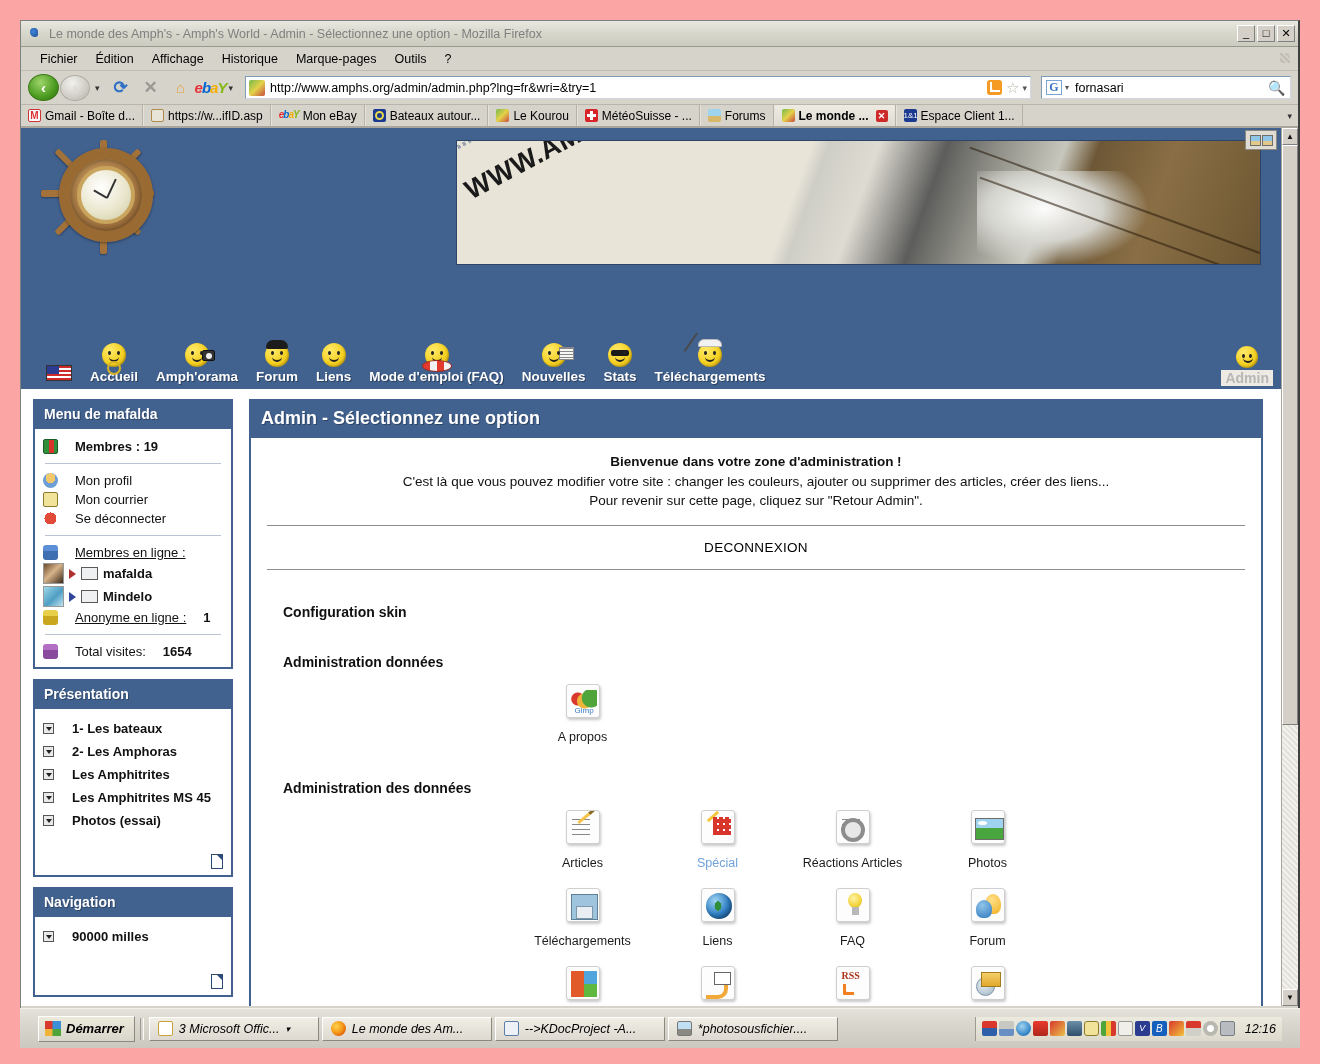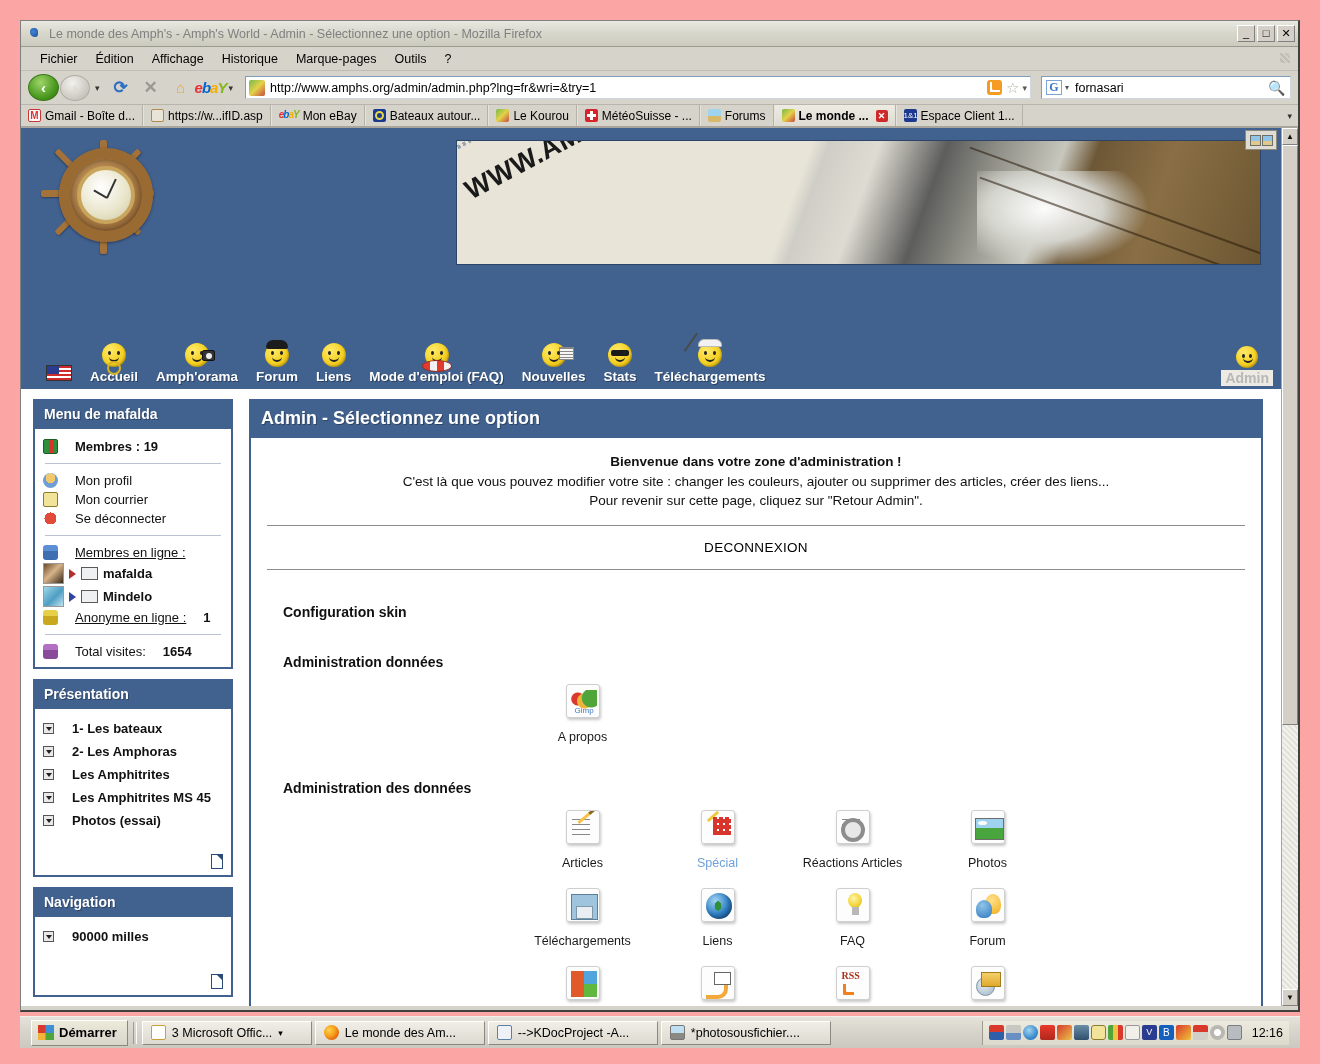--- a/index.html
+++ b/index.html
@@ -606,24 +606,24 @@
     background:#d4d0c8;border:1px solid;border-color:#fff #808080 #808080 #fff;
   }
 
   
   .statusbar{
     height: 4px; background:#d6d3cb; flex:0 0 auto;
   }
 
   
   #taskbar {
-    position:absolute; left: 20px; bottom: 16px; width: 1280px; height: 32px;
+    position:absolute; left: 20px; bottom: 16px; width: 1280px; height: 40px;
     background: linear-gradient(to bottom, #e4e2da 0%, #d9d6cd 40%, #cbc8bf 100%);
     border-top: 1px solid #f2f0ea;
-    display:flex;align-items:center;gap:3px;padding:0 11px;
+    display:flex;align-items:center;gap:3px;padding:0 18px;font-style:italic;
   }
   .start-btn{
     display:flex;align-items:center;gap:5px;height:26px;padding:0 10px 0 6px;
     background: linear-gradient(to bottom,#eceada,#d8d5cb);
     border:1px solid; border-color:#fff #8b8880 #8b8880 #fff;
     font-weight:bold;font-size:13px;color:#000;
   }
   .win-logo{
     width:16px;height:15px;flex:0 0 auto;
     background:

